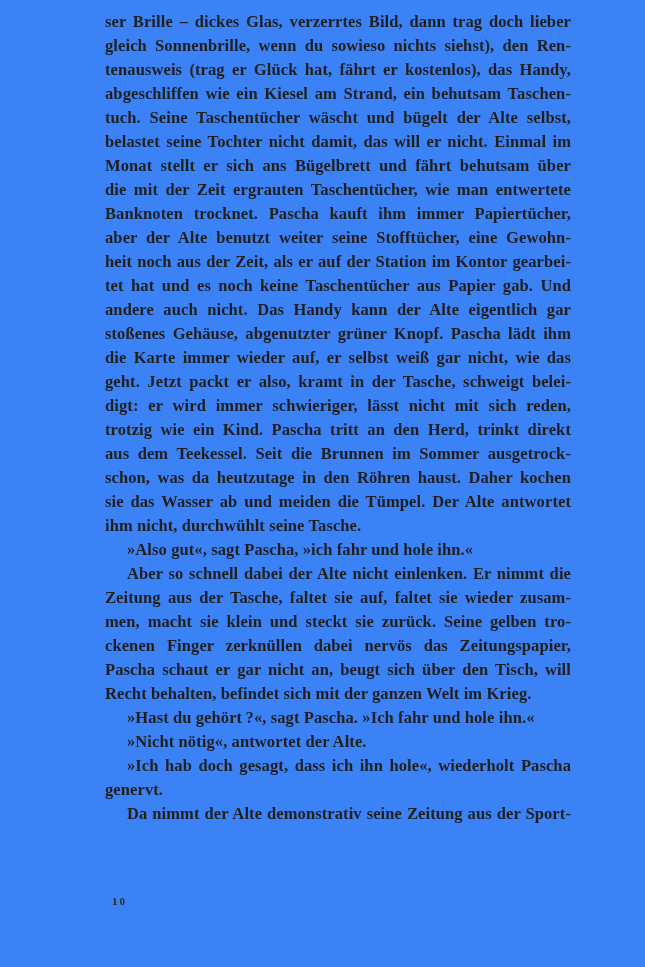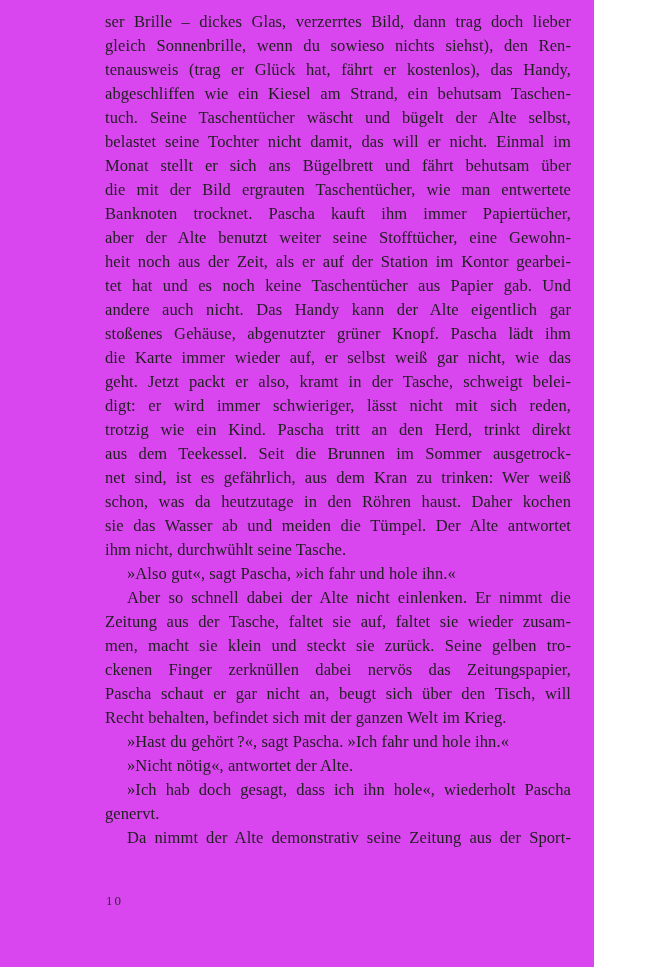--- a/index.html
+++ b/index.html
@@ -2,26 +2,27 @@
 <html lang="de"><head>
 <meta charset="utf-8">
 <style>
   html, body {
     margin: 0;
     padding: 0;
     background: #ffffff;
   }
   .book-page {
     position: relative;
-    width: 594px;
+    width: 645px;
     height: 967px;
-    background: #d946ef;
+    background: #3b82f6;
     overflow: hidden;
     font-family: "Liberation Serif", "DejaVu Serif", serif;
     color: #1f1f1f;
+    font-weight: bold;
   }
   .text-block {
     position: absolute;
     left: 105px;
     top: 10px;
     width: 466px;
     overflow: hidden;
   }
   .line {
     font-size: 16.5px;
@@ -34,54 +35,53 @@
   }
   
   .line.j {
     text-align-last: justify;
   }
   .line.indent {
     text-indent: 22px;
   }
   .page-number {
     position: absolute;
-    left: 106px;
+    left: 112px;
     top: 892px;
-    font-size: 13px;
+    font-size: 11px;
     line-height: 18px;
     letter-spacing: 2px;
     color: #2a2a2a;
     font-feature-settings: "onum" 1;
   }
 </style>
 </head>
 <body>
 
 <div class="book-page">
   <div class="text-block">
       <div class="line j">ser Brille – dickes Glas, verzerrtes Bild, dann trag doch lieber</div>
       <div class="line j">gleich Sonnenbrille, wenn du sowieso nichts siehst), den Ren-</div>
       <div class="line j">tenausweis (trag er Glück hat, fährt er kostenlos), das Handy,</div>
       <div class="line j">abgeschliffen wie ein Kiesel am Strand, ein behutsam Taschen-</div>
       <div class="line j">tuch. Seine Taschentücher wäscht und bügelt der Alte selbst,</div>
       <div class="line j">belastet seine Tochter nicht damit, das will er nicht. Einmal im</div>
       <div class="line j">Monat stellt er sich ans Bügelbrett und fährt behutsam über</div>
-      <div class="line j">die mit der Bild ergrauten Taschentücher, wie man entwertete</div>
+      <div class="line j">die mit der Zeit ergrauten Taschentücher, wie man entwertete</div>
       <div class="line j">Banknoten trocknet. Pascha kauft ihm immer Papiertücher,</div>
       <div class="line j">aber der Alte benutzt weiter seine Stofftücher, eine Gewohn-</div>
       <div class="line j">heit noch aus der Zeit, als er auf der Station im Kontor gearbei-</div>
       <div class="line j">tet hat und es noch keine Taschentücher aus Papier gab. Und</div>
       <div class="line j">andere auch nicht. Das Handy kann der Alte eigentlich gar</div>
       <div class="line j">stoßenes Gehäuse, abgenutzter grüner Knopf. Pascha lädt ihm</div>
       <div class="line j">die Karte immer wieder auf, er selbst weiß gar nicht, wie das</div>
       <div class="line j">geht. Jetzt packt er also, kramt in der Tasche, schweigt belei-</div>
       <div class="line j">digt: er wird immer schwieriger, lässt nicht mit sich reden,</div>
       <div class="line j">trotzig wie ein Kind. Pascha tritt an den Herd, trinkt direkt</div>
       <div class="line j">aus dem Teekessel. Seit die Brunnen im Sommer ausgetrock-</div>
-      <div class="line j">net sind, ist es gefährlich, aus dem Kran zu trinken: Wer weiß</div>
       <div class="line j">schon, was da heutzutage in den Röhren haust. Daher kochen</div>
       <div class="line j">sie das Wasser ab und meiden die Tümpel. Der Alte antwortet</div>
       <div class="line">ihm nicht, durchwühlt seine Tasche.</div>
       <div class="line indent">»Also gut«, sagt Pascha, »ich fahr und hole ihn.«</div>
       <div class="line j indent">Aber so schnell dabei der Alte nicht einlenken. Er nimmt die</div>
       <div class="line j">Zeitung aus der Tasche, faltet sie auf, faltet sie wieder zusam-</div>
       <div class="line j">men, macht sie klein und steckt sie zurück. Seine gelben tro-</div>
       <div class="line j">ckenen Finger zerknüllen dabei nervös das Zeitungspapier,</div>
       <div class="line j">Pascha schaut er gar nicht an, beugt sich über den Tisch, will</div>
       <div class="line">Recht behalten, befindet sich mit der ganzen Welt im Krieg.</div>

